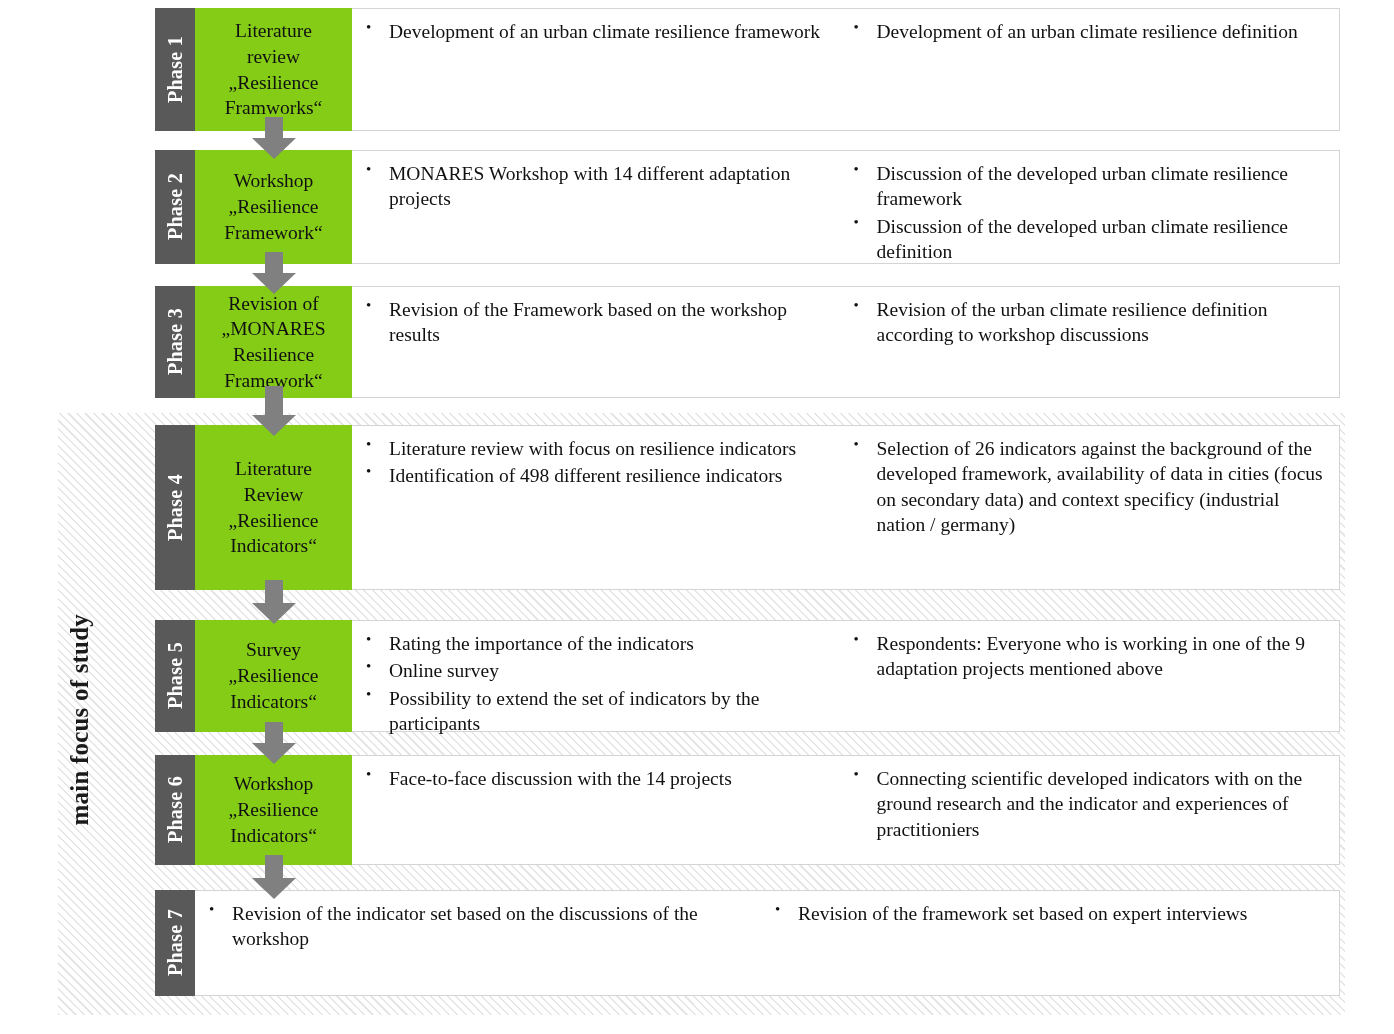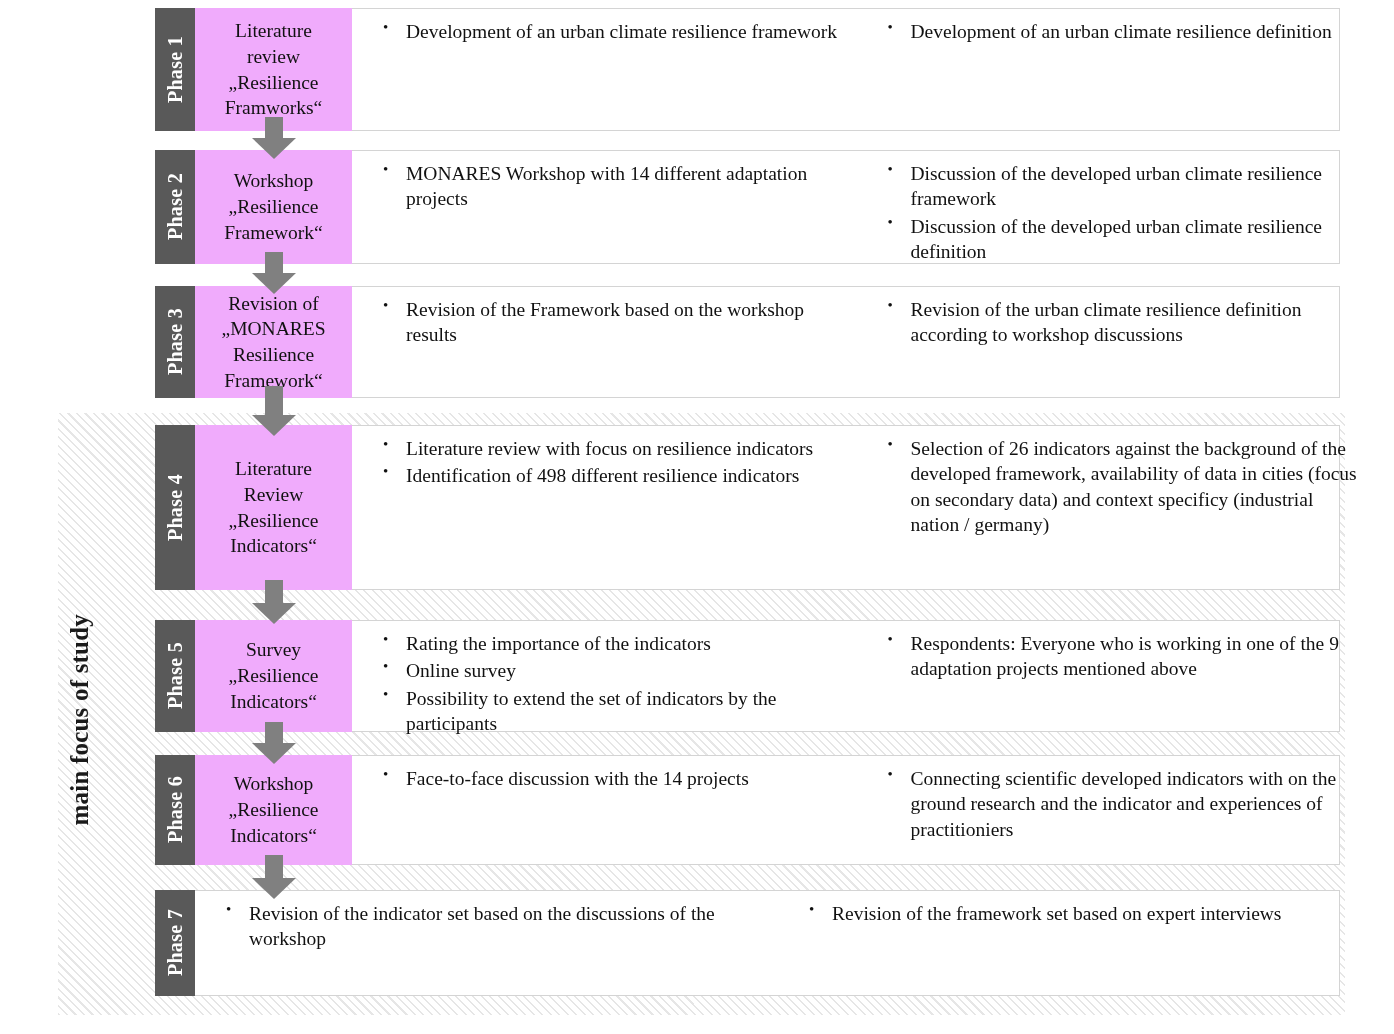--- a/index.html
+++ b/index.html
@@ -83,21 +83,21 @@
     font-weight: bold;
     font-size: 20px;
     font-family: "Liberation Serif", serif;
     letter-spacing: 0.3px;
     white-space: nowrap;
   }
 
   .phase-title {
     flex: 0 0 157px;
     width: 157px;
-    background: #f0abfc;
+    background: #84cc16;
     display: flex;
     flex-direction: column;
     align-items: center;
     justify-content: center;
     text-align: center;
     font-size: 19.5px;
     line-height: 1.32;
     color: #111111;
     padding: 2px 4px;
     box-sizing: border-box;
@@ -110,21 +110,20 @@
     background: #ffffff;
     border: 1px solid #d4d4d4;
     border-left: none;
     box-sizing: border-box;
   }
   .col {
     box-sizing: border-box;
     padding: 10px 6px 8px 6px;
     flex: 0 0 50%;
     width: 50%;
-    margin-left: 17px;
   }
   .col.left  { padding-left: 10px;  padding-right: 4px; }
   .col.right { padding-left: 4px;   padding-right: 14px; }
 
   ul.bul {
     list-style: none;
     margin: 0;
     padding: 0;
   }
   ul.bul li {

